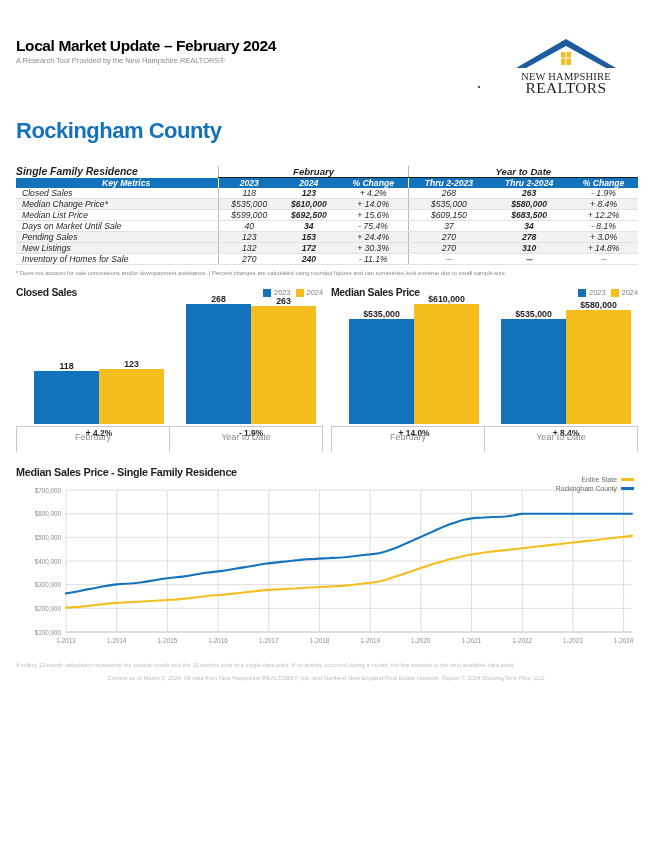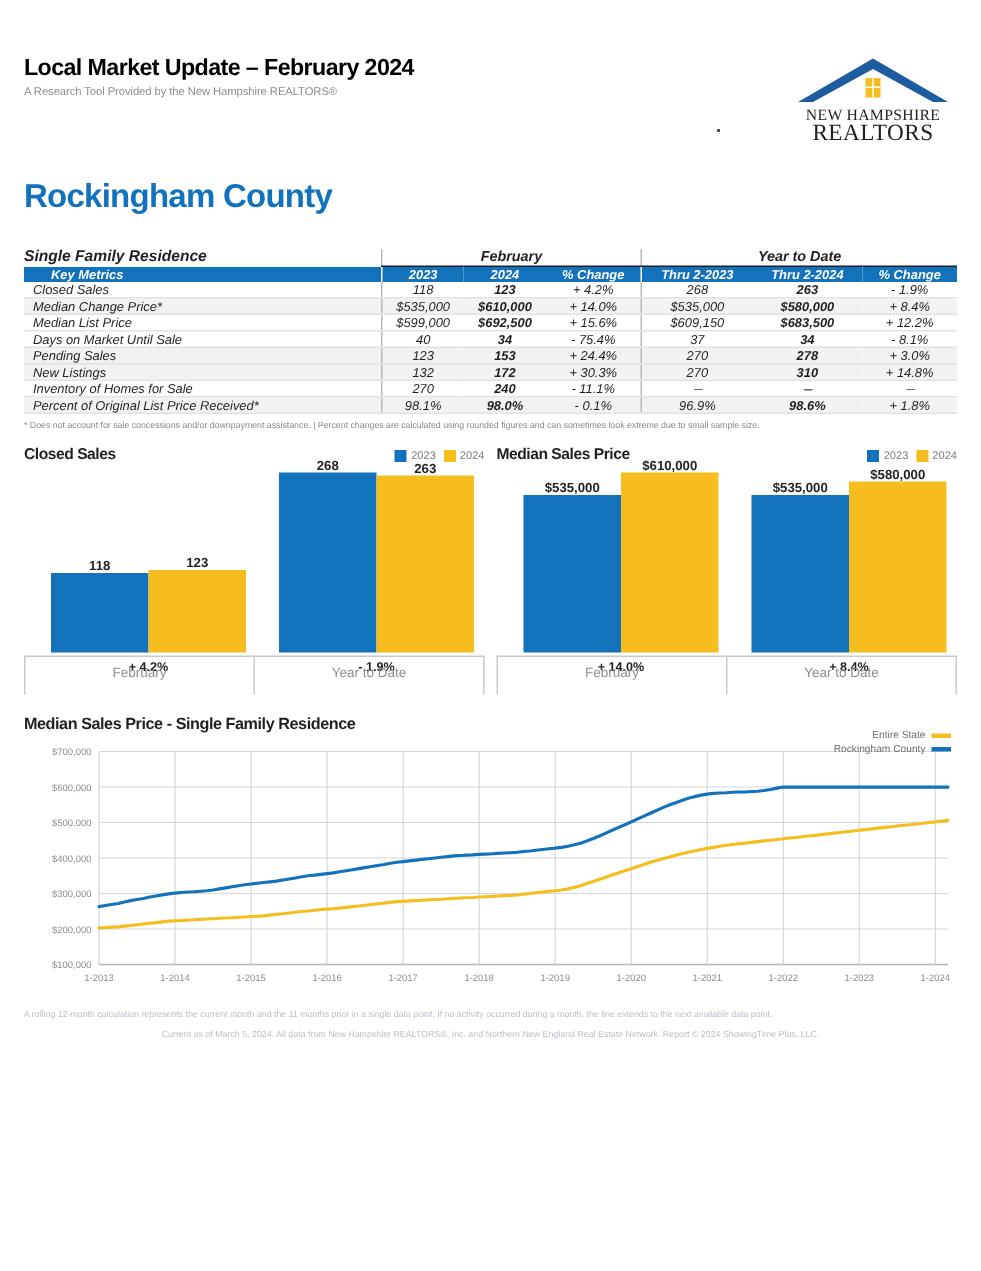--- a/index.html
+++ b/index.html
@@ -14,21 +14,21 @@
 
   
   .header { position: relative; padding-top: 14px; height: 78px; margin-top: 24px; }
   .hdr-title {
     font-size: 15.5px; font-weight: bold; letter-spacing: -0.4px;
     color: #000; line-height: 1.05;
   }
   .hdr-sub {
     font-size: 7.5px; color: #8c8c8c; margin-top: 2px; letter-spacing: -0.05px;
   }
-  .logo { position: absolute; right: 0; top: 10px; width: 112px; height: 62px; }
+  .logo { position: absolute; right: 16px; top: 10px; width: 112px; height: 62px; }
   .logo svg { display:block; }
   .dot { position:absolute; left:462px; top:62px; width:2px; height:2px; background:#555; }
 
   .county {
     font-size: 22px; font-weight: bold; color: #1372BC;
     letter-spacing: -0.5px; margin-top: 16px;
   }
 
   
   table.metrics {
@@ -42,21 +42,21 @@
     padding: 3px 0 4px; color: #231f20;
     border-bottom: 1.3px solid #231f20;
   }
   .grp-head th.blank { border-bottom: none; text-align: left; font-size: 10.4px; }
   .grp-head th.sep-l { border-left: 1px solid #b9b9b9; }
 
   .col-head th {
     background: #1372BC; color: #fff; font-weight: bold;
     font-size: 8.6px; text-align: center; padding: 4px 0 5px;
   }
-  .col-head th.label { text-align: left; padding-left: 18px; margin-top: 24px; }
+  .col-head th.label { text-align: center; padding-left: 18px; margin-top: 24px; }
   .col-head th.sep-l { border-left: 1px solid #ffffff; }
 
   tbody tr td { padding: 4.6px 0; text-align: center; border-bottom: 1px solid #e2e2e2; }
   tbody tr td.label { text-align: left; padding-left: 6px; white-space: nowrap; }
   tbody tr td.sep-l { border-left: 1px solid #b9b9b9; }
   tbody tr.alt td { background: #f2f2f2; }
   td.b { font-weight: bold; }
   td.dash { color: #6f6f6f; letter-spacing: -1px; }
 
   .tbl-note {
@@ -204,29 +204,20 @@
           <td class="">+ 14.8%</td>
         </tr>
         <tr>
           <td class="label">Inventory of Homes for Sale</td>
           <td class="sep-l">270</td>
           <td class="b">240</td>
           <td class="">- 11.1%</td>
           <td class="sep-l dash">---</td>
           <td class="b dash">---</td>
           <td class=" dash">---</td>
-        </tr>
-        <tr class="alt">
-          <td class="label">Percent of Original List Price Received*</td>
-          <td class="sep-l">98.1%</td>
-          <td class="b">98.0%</td>
-          <td class="">- 0.1%</td>
-          <td class="sep-l">96.9%</td>
-          <td class="b">98.6%</td>
-          <td class="">+ 1.8%</td>
         </tr>
       </tbody>
   </table>
 
   <div class="tbl-note">* Does not account for sale concessions and/or downpayment assistance.  |  Percent changes are calculated using rounded figures and can sometimes look extreme due to small sample size.</div>
 
   <div class="bars-row">
 
     <div class="barpanel">
       <div class="bp-head">

